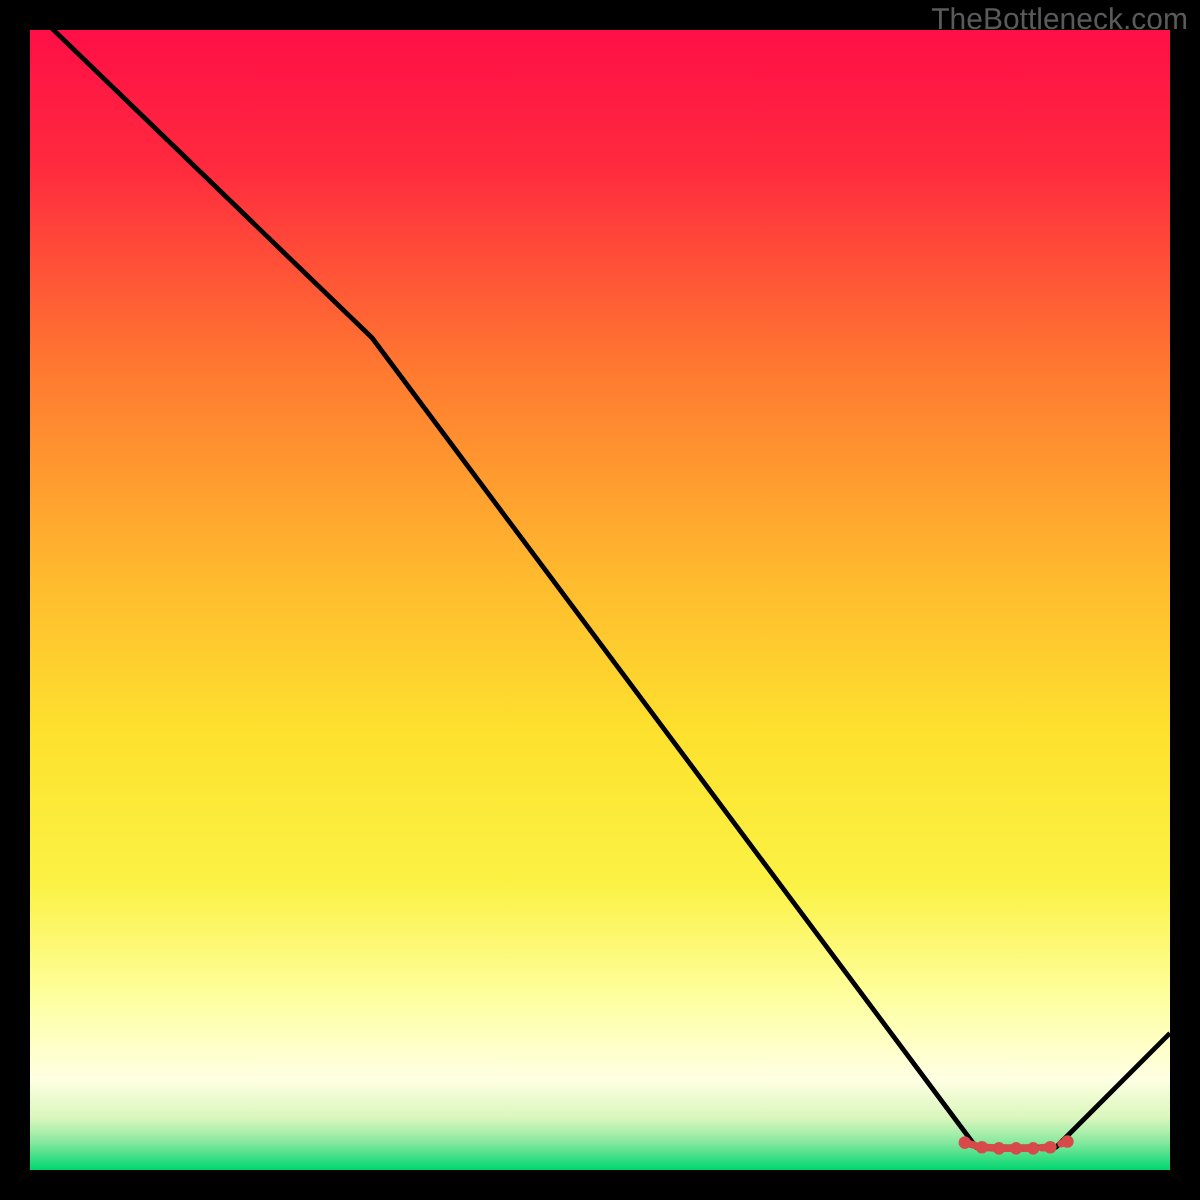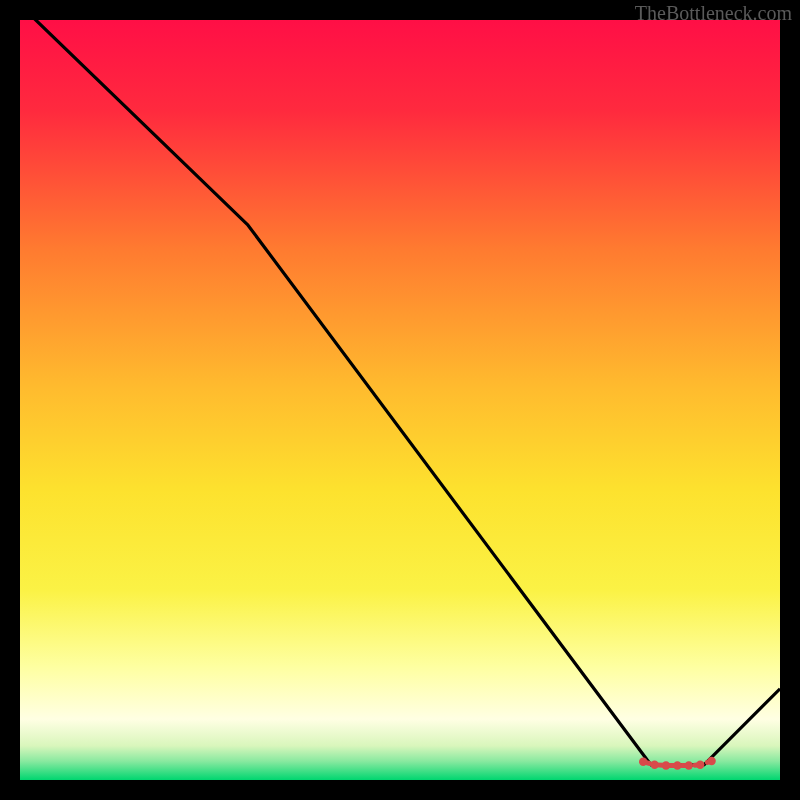--- a/index.html
+++ b/index.html
@@ -33,21 +33,21 @@
     height: 100%;
     pointer-events: none;
   }
   .watermark {
     position: absolute;
     top: 2px;
     right: 8px;
     color: #5a5a5a;
     font-size: 20px;
     font-weight: 500;
-    font-family: Liberation Serif, serif;
+    font-family: Liberation Sans, sans-serif;
     user-select: none;
   }
 </style>
 </head>
 <body>
 
 <div class="stage">
 
   <div class="watermark">TheBottleneck.com</div>
 

